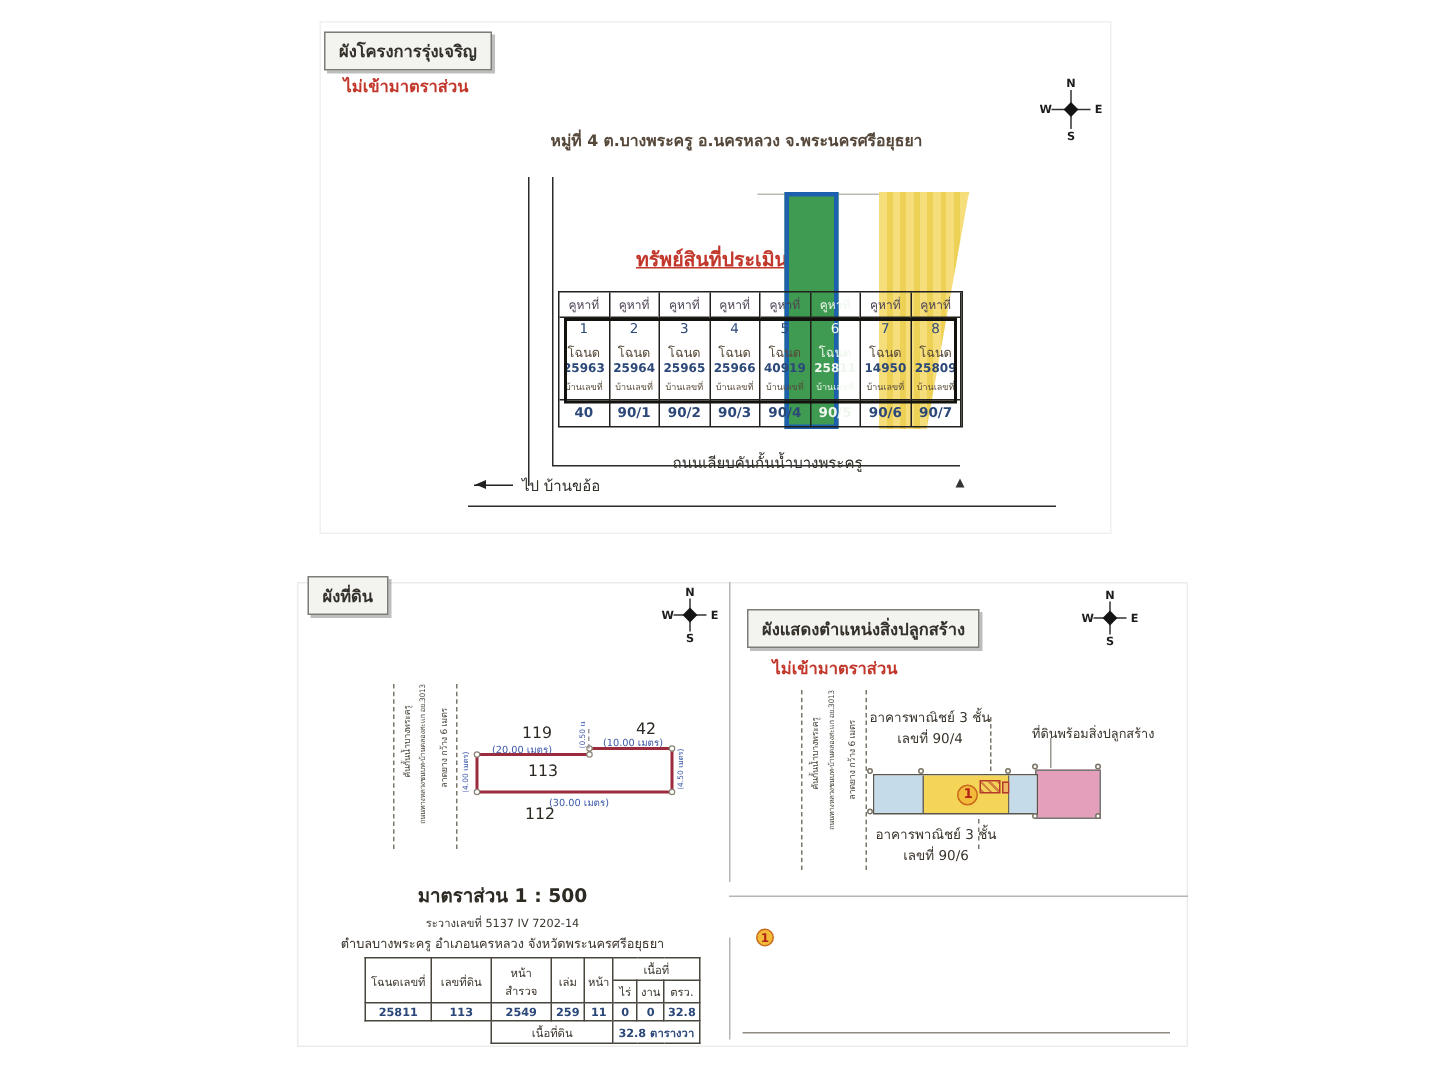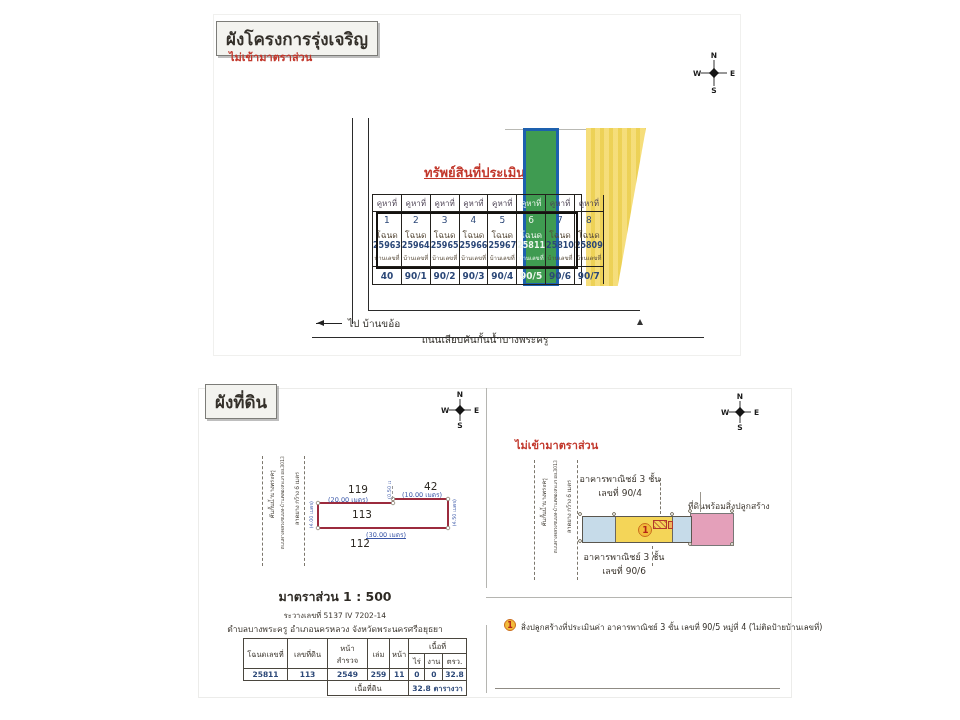--- a/index.html
+++ b/index.html
@@ -3,21 +3,21 @@
 <meta charset="utf-8">
 <style>
   *{box-sizing:border-box;margin:0;padding:0}
   body{font-family:"DejaVu Sans","Liberation Sans",sans-serif;background:#fff;color:#3c362e}
   #canvas{position:relative;width:960px;height:720px;background:#fff;overflow:hidden}
   .abs{position:absolute}
   .vl{position:absolute;width:0;border-left:1.5px solid #2b2b2b}
   .hl{position:absolute;height:0;border-top:1.5px solid #2b2b2b}
   .lite{border-color:#b9b9b4!important}
   .dashv{position:absolute;width:0;border-left:1px dashed #7b766c}
-  .tagbox{position:absolute;border:1.5px solid #7c7c78;background:#f3f3ef;padding:3px 9px;font-size:17px;font-weight:bold;color:#34302a;box-shadow:2px 2px 0 rgba(110,110,110,.45);white-space:nowrap}
+  .tagbox{position:absolute;border:1.5px solid #7c7c78;background:#f3f3ef;padding:3px 9px;font-size:11px;font-weight:bold;color:#34302a;box-shadow:2px 2px 0 rgba(110,110,110,.45);white-space:nowrap}
   .rednote{position:absolute;color:#c2372b;font-weight:bold;font-size:11px;white-space:nowrap}
   .rot{position:absolute;writing-mode:vertical-rl;transform:rotate(180deg);font-size:5px;letter-spacing:-.2px;color:#4a453d;white-space:nowrap;max-height:112px;overflow:hidden}
   .dim{position:absolute;font-size:6.5px;color:#3a57a8;text-align:center;white-space:nowrap}
   .dimrot{position:absolute;writing-mode:vertical-rl;transform:rotate(180deg);font-size:6px;color:#3a57a8;white-space:nowrap}
   .plotnum{position:absolute;font-size:10.5px;color:#2e2a24}
   .dot{position:absolute;width:4px;height:4px;border-radius:50%;background:#fff;border:1px solid #7a7464;z-index:4}
   
   .compass{position:absolute;width:40px;height:40px;color:#1c1c1c;z-index:3}
   .compass .letter{position:absolute;font-size:7.5px;font-weight:bold}
   .c-n{top:-2px;left:50%;transform:translateX(-50%)}
@@ -28,21 +28,21 @@
   .c-line-h{position:absolute;top:50%;left:7px;right:7px;height:1px;background:#333;transform:translateY(-50%)}
   .c-diamond{position:absolute;left:50%;top:50%;width:7px;height:7px;background:#141414;transform:translate(-50%,-50%) rotate(45deg)}
   
   .doc-title{position:absolute;font-size:15px;font-weight:bold;color:#4a3a2a;text-align:center}
   .doc-sub{position:absolute;font-size:10.5px;font-weight:bold;color:#55483a;text-align:center}
   .red-label{position:absolute;font-size:13px;font-weight:bold;color:#c2372b;text-decoration:underline;white-space:nowrap}
   
   .band-green{position:absolute;left:523px;top:128px;width:36px;height:158px;background:#3f9b51;border:3px solid #1d60ae;z-index:1}
   .band-yellow{position:absolute;left:586px;top:128px;width:60px;height:158px;background:repeating-linear-gradient(90deg,#f5dc74 0 5px,#eccf4e 5px 9px);clip-path:polygon(0 0,100% 0,53% 100%,0 100%);opacity:.95;z-index:1}
   
-  .units{position:absolute;left:372px;top:194px;width:210px;height:91px;border:1.2px solid #23211d;display:flex;z-index:2}
+  .units{position:absolute;left:372px;top:194px;width:270px;height:91px;border:1.2px solid #23211d;display:flex;z-index:2}
   .ucol{flex:1;display:flex;flex-direction:column;border-right:1px solid #23211d}
   .ucol:last-child{border-right:none}
   .u-head{height:17px;border-bottom:1px solid #23211d;display:flex;align-items:center;justify-content:center;font-size:8px;color:#4c4254}
   .u-mid{flex:1;border-bottom:1px solid #23211d;text-align:center;padding-top:3px}
   .u-no{font-size:9px;height:13px;color:#2c4878}
   .u-dlabel{font-size:8.5px;height:13px;color:#574a39}
   .u-deed{font-size:8px;height:12px;color:#2c4878;font-weight:bold}
   .u-hlabel{font-size:6px;height:9px;color:#574a39}
   .u-foot{height:17px;display:flex;align-items:center;justify-content:center;font-size:9px;font-weight:bold;color:#2c4878}
   .ucol.green .u-head,.ucol.green .u-no,.ucol.green .u-dlabel,.ucol.green .u-deed,.ucol.green .u-hlabel,.ucol.green .u-foot{color:#eef6ee}
@@ -73,20 +73,21 @@
 </head>
 <body>
 
 <div id="canvas">
 
   <div class="abs" style="left:213px;top:14px;width:528px;height:342px;border:1px solid #f0f0ee;">
 
     <div class="tagbox" style="left:2px;top:6px;">ผังโครงการรุ่งเจริญ</div>
     <div class="rednote" style="left:15px;top:33px;">ไม่เข้ามาตราส่วน</div>
 
+    <div class="doc-sub" style="left:127px;top:70px;width:300px;">หมู่ที่ 4  ต.บางพระครู  อ.นครหลวง  จ.พระนครศรีอยุธยา</div>
 
     <div class="compass" style="left:480px;top:38px;">
       <span class="letter c-n">N</span>
       <span class="letter c-s">S</span>
       <span class="letter c-w">W</span>
       <span class="letter c-e">E</span>
       <span class="c-line-v"></span>
       <span class="c-line-h"></span>
       <span class="c-diamond"></span>
     </div>
@@ -143,61 +144,61 @@
         <div class="u-deed">25966</div>
         <div class="u-hlabel">บ้านเลขที่</div>
       </div>
       <div class="u-foot">90/3</div>
     </div>
     <div class="ucol">
       <div class="u-head">คูหาที่</div>
       <div class="u-mid">
         <div class="u-no">5</div>
         <div class="u-dlabel">โฉนด</div>
-        <div class="u-deed">25967</div>
+        <div class="u-deed">40919</div>
         <div class="u-hlabel">บ้านเลขที่</div>
       </div>
       <div class="u-foot">90/4</div>
     </div>
     <div class="ucol green">
       <div class="u-head">คูหาที่</div>
       <div class="u-mid">
         <div class="u-no">6</div>
         <div class="u-dlabel">โฉนด</div>
         <div class="u-deed">25811</div>
         <div class="u-hlabel">บ้านเลขที่</div>
       </div>
       <div class="u-foot">90/5</div>
     </div>
     <div class="ucol">
       <div class="u-head">คูหาที่</div>
       <div class="u-mid">
         <div class="u-no">7</div>
         <div class="u-dlabel">โฉนด</div>
-        <div class="u-deed">25810</div>
+        <div class="u-deed">14950</div>
         <div class="u-hlabel">บ้านเลขที่</div>
       </div>
       <div class="u-foot">90/6</div>
     </div>
     <div class="ucol">
       <div class="u-head">คูหาที่</div>
       <div class="u-mid">
         <div class="u-no">8</div>
         <div class="u-dlabel">โฉนด</div>
         <div class="u-deed">25809</div>
         <div class="u-hlabel">บ้านเลขที่</div>
       </div>
       <div class="u-foot">90/7</div>
     </div>
     <div class="innerbox"></div>
   </div>
 
   <div class="arrow-w" style="left:316px;top:323px;"></div>
   <div class="smalltext" style="left:348px;top:316px;">ไป บ้านขอ้อ</div>
-  <div class="smalltext" style="left:395px;top:332px;width:180px;text-align:center;">ถนนเลียบคันกั้นน้ำบางพระครู</div>
+  <div class="smalltext" style="left:395px;top:301px;width:180px;text-align:right;">ถนนเลียบคันกั้นน้ำบางพระครู</div>
   <div class="tri-up" style="left:637px;top:319px;"></div>
 
   <div class="abs" style="left:198px;top:388px;width:594px;height:310px;border:1px solid #ececea;"></div>
   <div class="abs" style="left:486px;top:388px;width:0;height:200px;border-left:1px solid #b5b5b1;"></div>
   <div class="abs" style="left:486px;top:625px;width:0;height:68px;border-left:1px solid #b5b5b1;"></div>
   <div class="abs" style="left:486px;top:597px;width:306px;height:0;border-top:1px solid #b5b5b1;"></div>
   <div class="abs" style="left:495px;top:688px;width:285px;height:0;border-top:1px solid #8f8b84;"></div>
 
   <div class="tagbox" style="left:205px;top:384px;">ผังที่ดิน</div>
 
@@ -229,21 +230,21 @@
   <div class="dashv" style="left:392px;top:486px;height:13px;border-left-color:#999;"></div>
 
   <div class="plotnum" style="left:348px;top:483px;">119</div>
   <div class="plotnum" style="left:424px;top:480px;">42</div>
   <div class="plotnum" style="left:352px;top:508px;">113</div>
   <div class="plotnum" style="left:350px;top:537px;">112</div>
 
   <div class="dim" style="left:316px;top:495px;width:64px;">(20.00 เมตร)</div>
   <div class="dim" style="left:398px;top:490px;width:48px;">(10.00 เมตร)</div>
   <div class="dimrot" style="left:385px;top:481px;font-size:5px;max-height:18px;overflow:hidden;">(0.50 เมตร)</div>
-  <div class="dim" style="left:342px;top:530px;width:88px;text-decoration:underline;">(30.00 เมตร)</div>
+  <div class="dim" style="left:342px;top:530px;width:88px;">(30.00 เมตร)</div>
   <div class="dimrot" style="left:307px;top:501px;font-size:5px;">(4.00 เมตร)</div>
   <div class="dimrot" style="left:450px;top:499px;font-size:5px;">(4.50 เมตร)</div>
 
   <div class="abs" style="left:240px;top:587px;width:190px;text-align:center;font-size:12.5px;font-weight:bold;color:#2e2a24;">มาตราส่วน 1 : 500</div>
   <div class="abs" style="left:240px;top:609px;width:190px;text-align:center;font-size:7.5px;color:#3a342c;">ระวางเลขที่ 5137 IV 7202-14</div>
   <div class="abs" style="left:225px;top:622px;width:220px;text-align:center;font-size:8.5px;color:#3a342c;">ตำบลบางพระครู อำเภอนครหลวง จังหวัดพระนครศรีอยุธยา</div>
 
   <table class="landtable">
     <colgroup>
       <col style="width:44px">
@@ -280,20 +281,21 @@
       <td class="num">32.8</td>
     </tr>
     <tr>
       <td colspan="2" class="noborder"></td>
       <td colspan="3">เนื้อที่ดิน</td>
       <td colspan="3" class="num">32.8 ตารางวา</td>
     </tr>
   </tbody>
     </table>
 
+  <div class="tagbox" style="left:498px;top:406px;">ผังแสดงตำแหน่งสิ่งปลูกสร้าง</div>
   <div class="rednote" style="left:515px;top:436px;">ไม่เข้ามาตราส่วน</div>
 
   <div class="compass" style="left:722px;top:394px;width:36px;height:36px;">
     <span class="letter c-n">N</span>
     <span class="letter c-s">S</span>
     <span class="letter c-w">W</span>
     <span class="letter c-e">E</span>
     <span class="c-line-v"></span>
     <span class="c-line-h"></span>
     <span class="c-diamond"></span>
@@ -302,21 +304,21 @@
   <div class="dashv" style="left:534px;top:460px;height:120px;"></div>
   <div class="dashv" style="left:577px;top:460px;height:120px;"></div>
   <div class="rot" style="left:539px;top:478px;font-size:6px;">คันกั้นน้ำบางพระครู</div>
   <div class="rot" style="left:551px;top:460px;">ถนนทางหลวงชนบท-บ้านคลองสะแก อย.3013</div>
   <div class="rot" style="left:564px;top:480px;font-size:6px;">ลาดยาง กว้าง 6 เมตร</div>
 
   <div class="blabel" style="left:566px;top:472px;width:108px;">
     <div>อาคารพาณิชย์ 3 ชั้น</div>
     <div>เลขที่ 90/4</div>
   </div>
-  <div class="blabel" style="left:688px;top:483px;width:100px;font-size:8.5px;text-align:left;margin-top:16px;">ที่ดินพร้อมสิ่งปลูกสร้าง</div>
+  <div class="blabel" style="left:688px;top:483px;width:100px;font-size:8.5px;text-align:left;">ที่ดินพร้อมสิ่งปลูกสร้าง</div>
   <div class="blabel" style="left:570px;top:550px;width:108px;">
     <div>อาคารพาณิชย์ 3 ชั้น</div>
     <div>เลขที่ 90/6</div>
   </div>
 
   <div class="dashv" style="left:660px;top:478px;height:36px;"></div>
   <div class="abs" style="left:700px;top:492px;width:0;height:20px;border-left:1px solid #9a968e;"></div>
   <div class="dashv" style="left:652px;top:546px;height:20px;"></div>
 
   <div class="pinkblk"></div>
@@ -333,15 +335,14 @@
   <div class="dot" style="left:578px;top:512px;"></div>
   <div class="dot" style="left:578px;top:539px;"></div>
   <div class="dot" style="left:612px;top:512px;"></div>
   <div class="dot" style="left:670px;top:512px;"></div>
   <div class="dot" style="left:688px;top:509px;"></div>
   <div class="dot" style="left:730px;top:509px;"></div>
   <div class="dot" style="left:688px;top:542px;"></div>
   <div class="dot" style="left:730px;top:542px;"></div>
 
   <div class="circle1" style="left:504px;top:619px;width:12px;height:12px;font-size:8px;">1</div>
-  <div class="footnote-text" style="left:521px;top:621px;">สิ่งปลูกสร้างที่ประเมินค่า อาคารพาณิชย์ 3 ชั้น เลขที่ 90/5 หมู่ที่ 4 (ไม่ติดป้ายบ้านเลขที่)</div>
 
 </div>
 
 </body></html>

